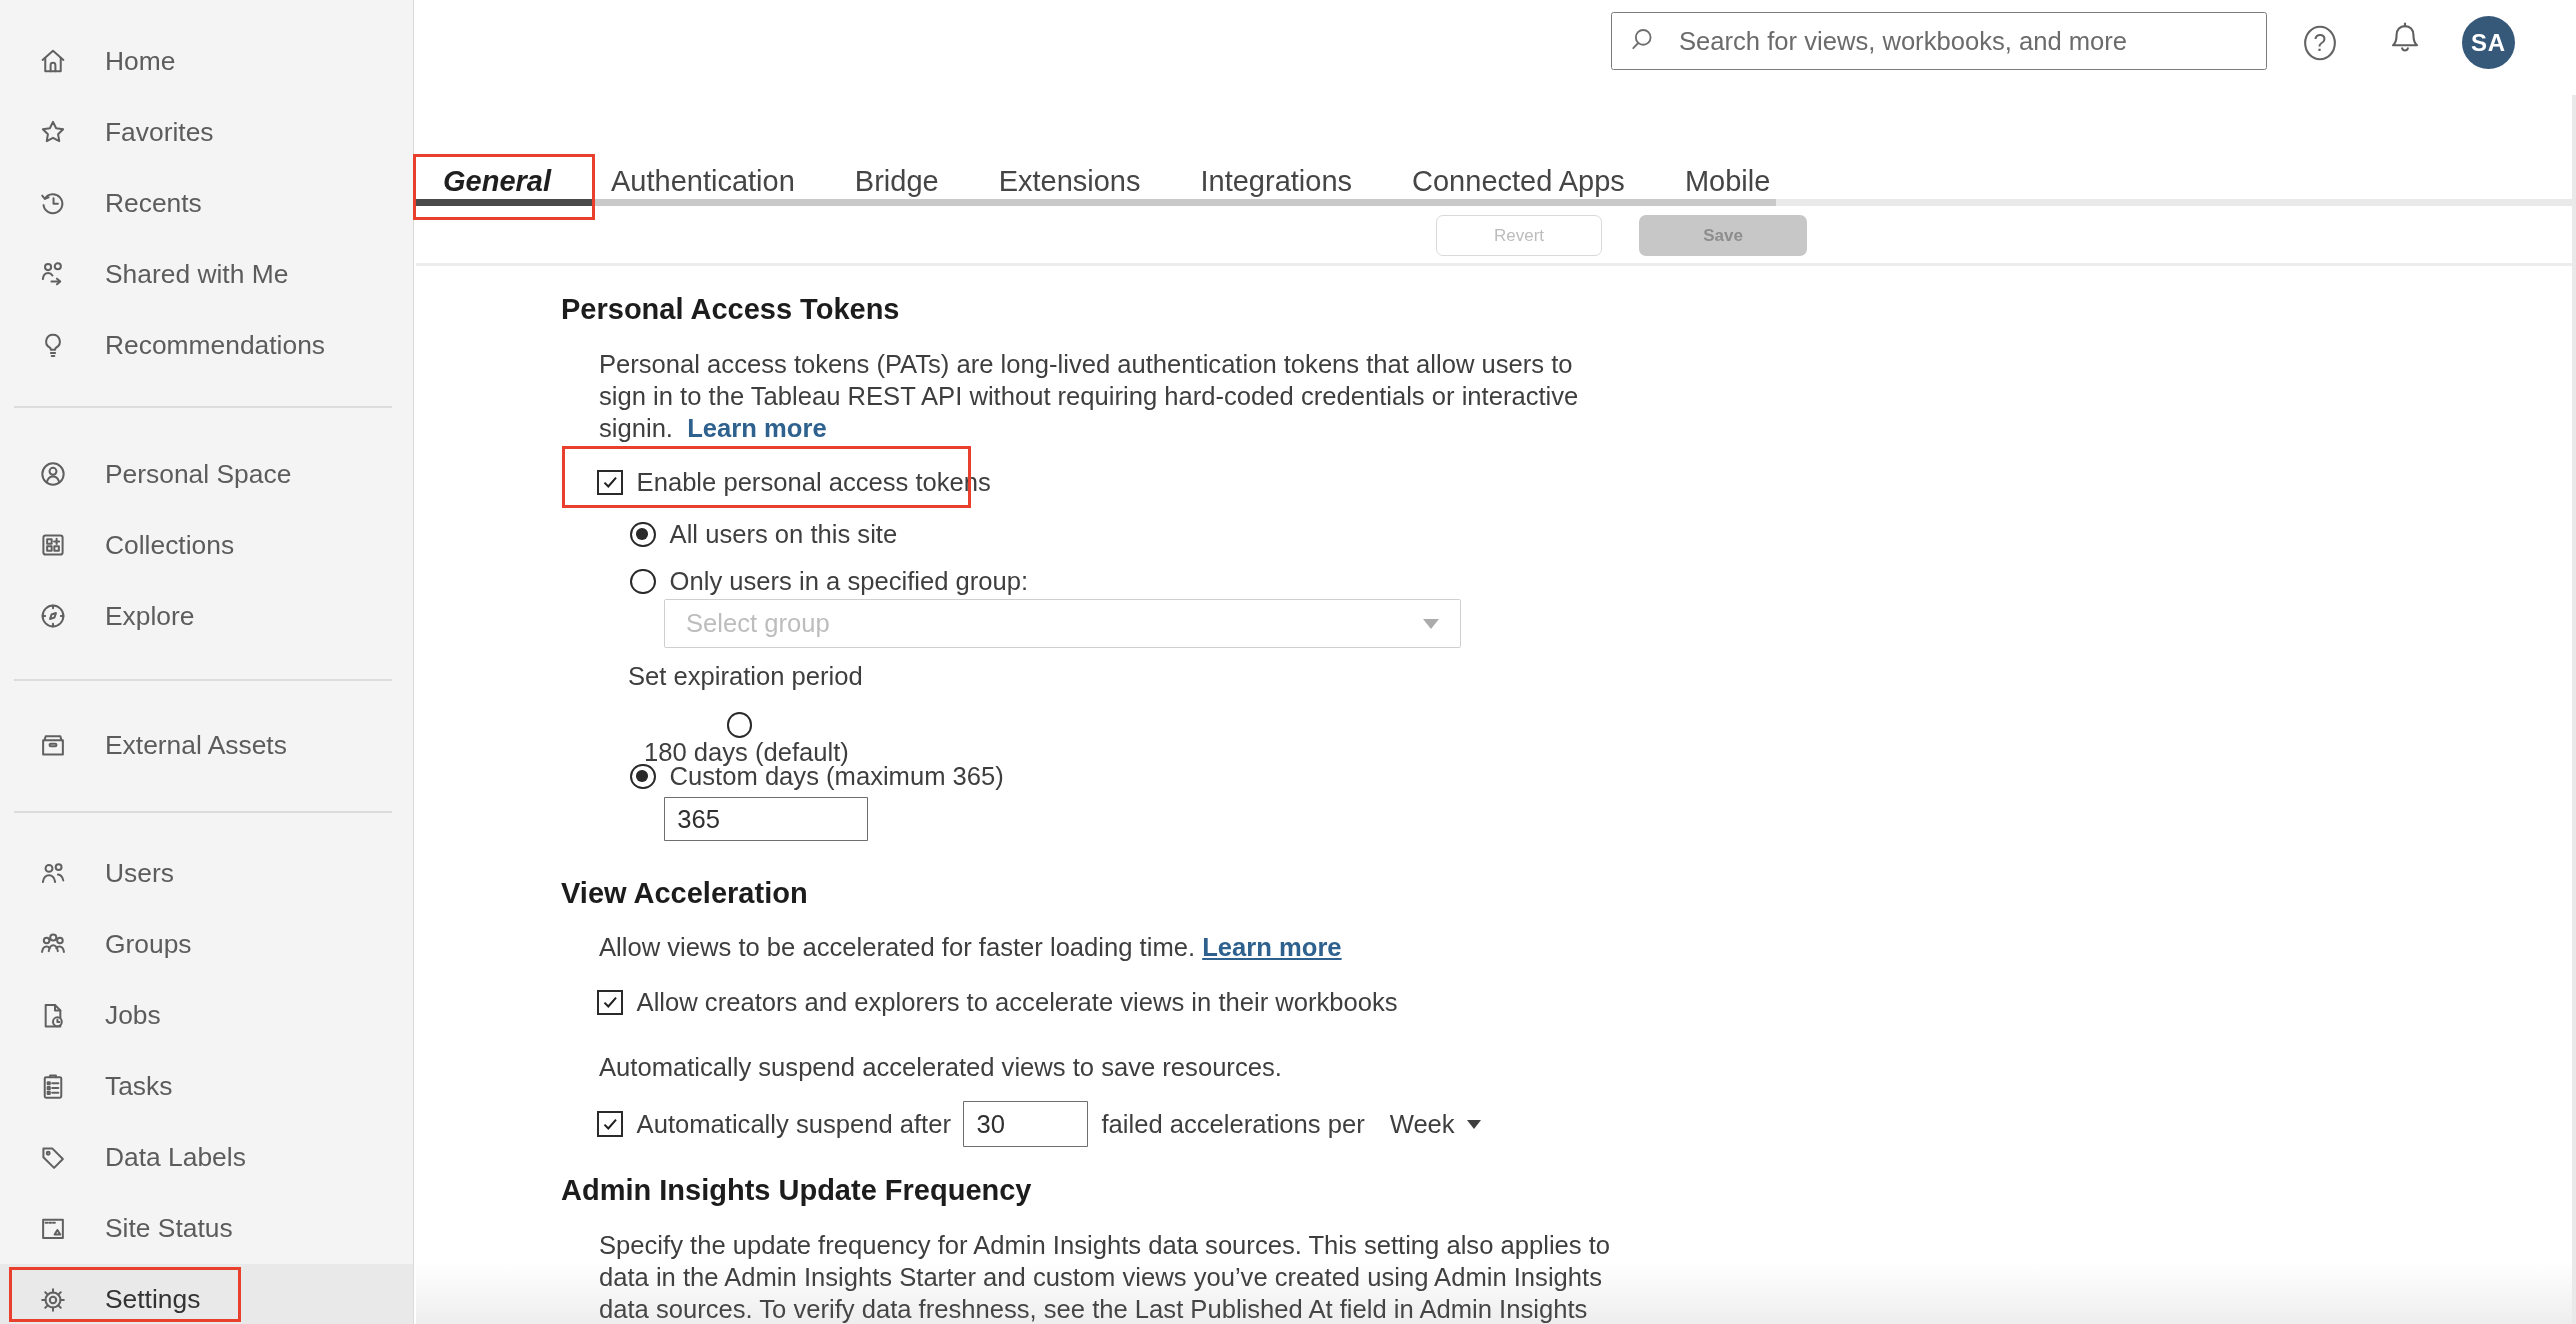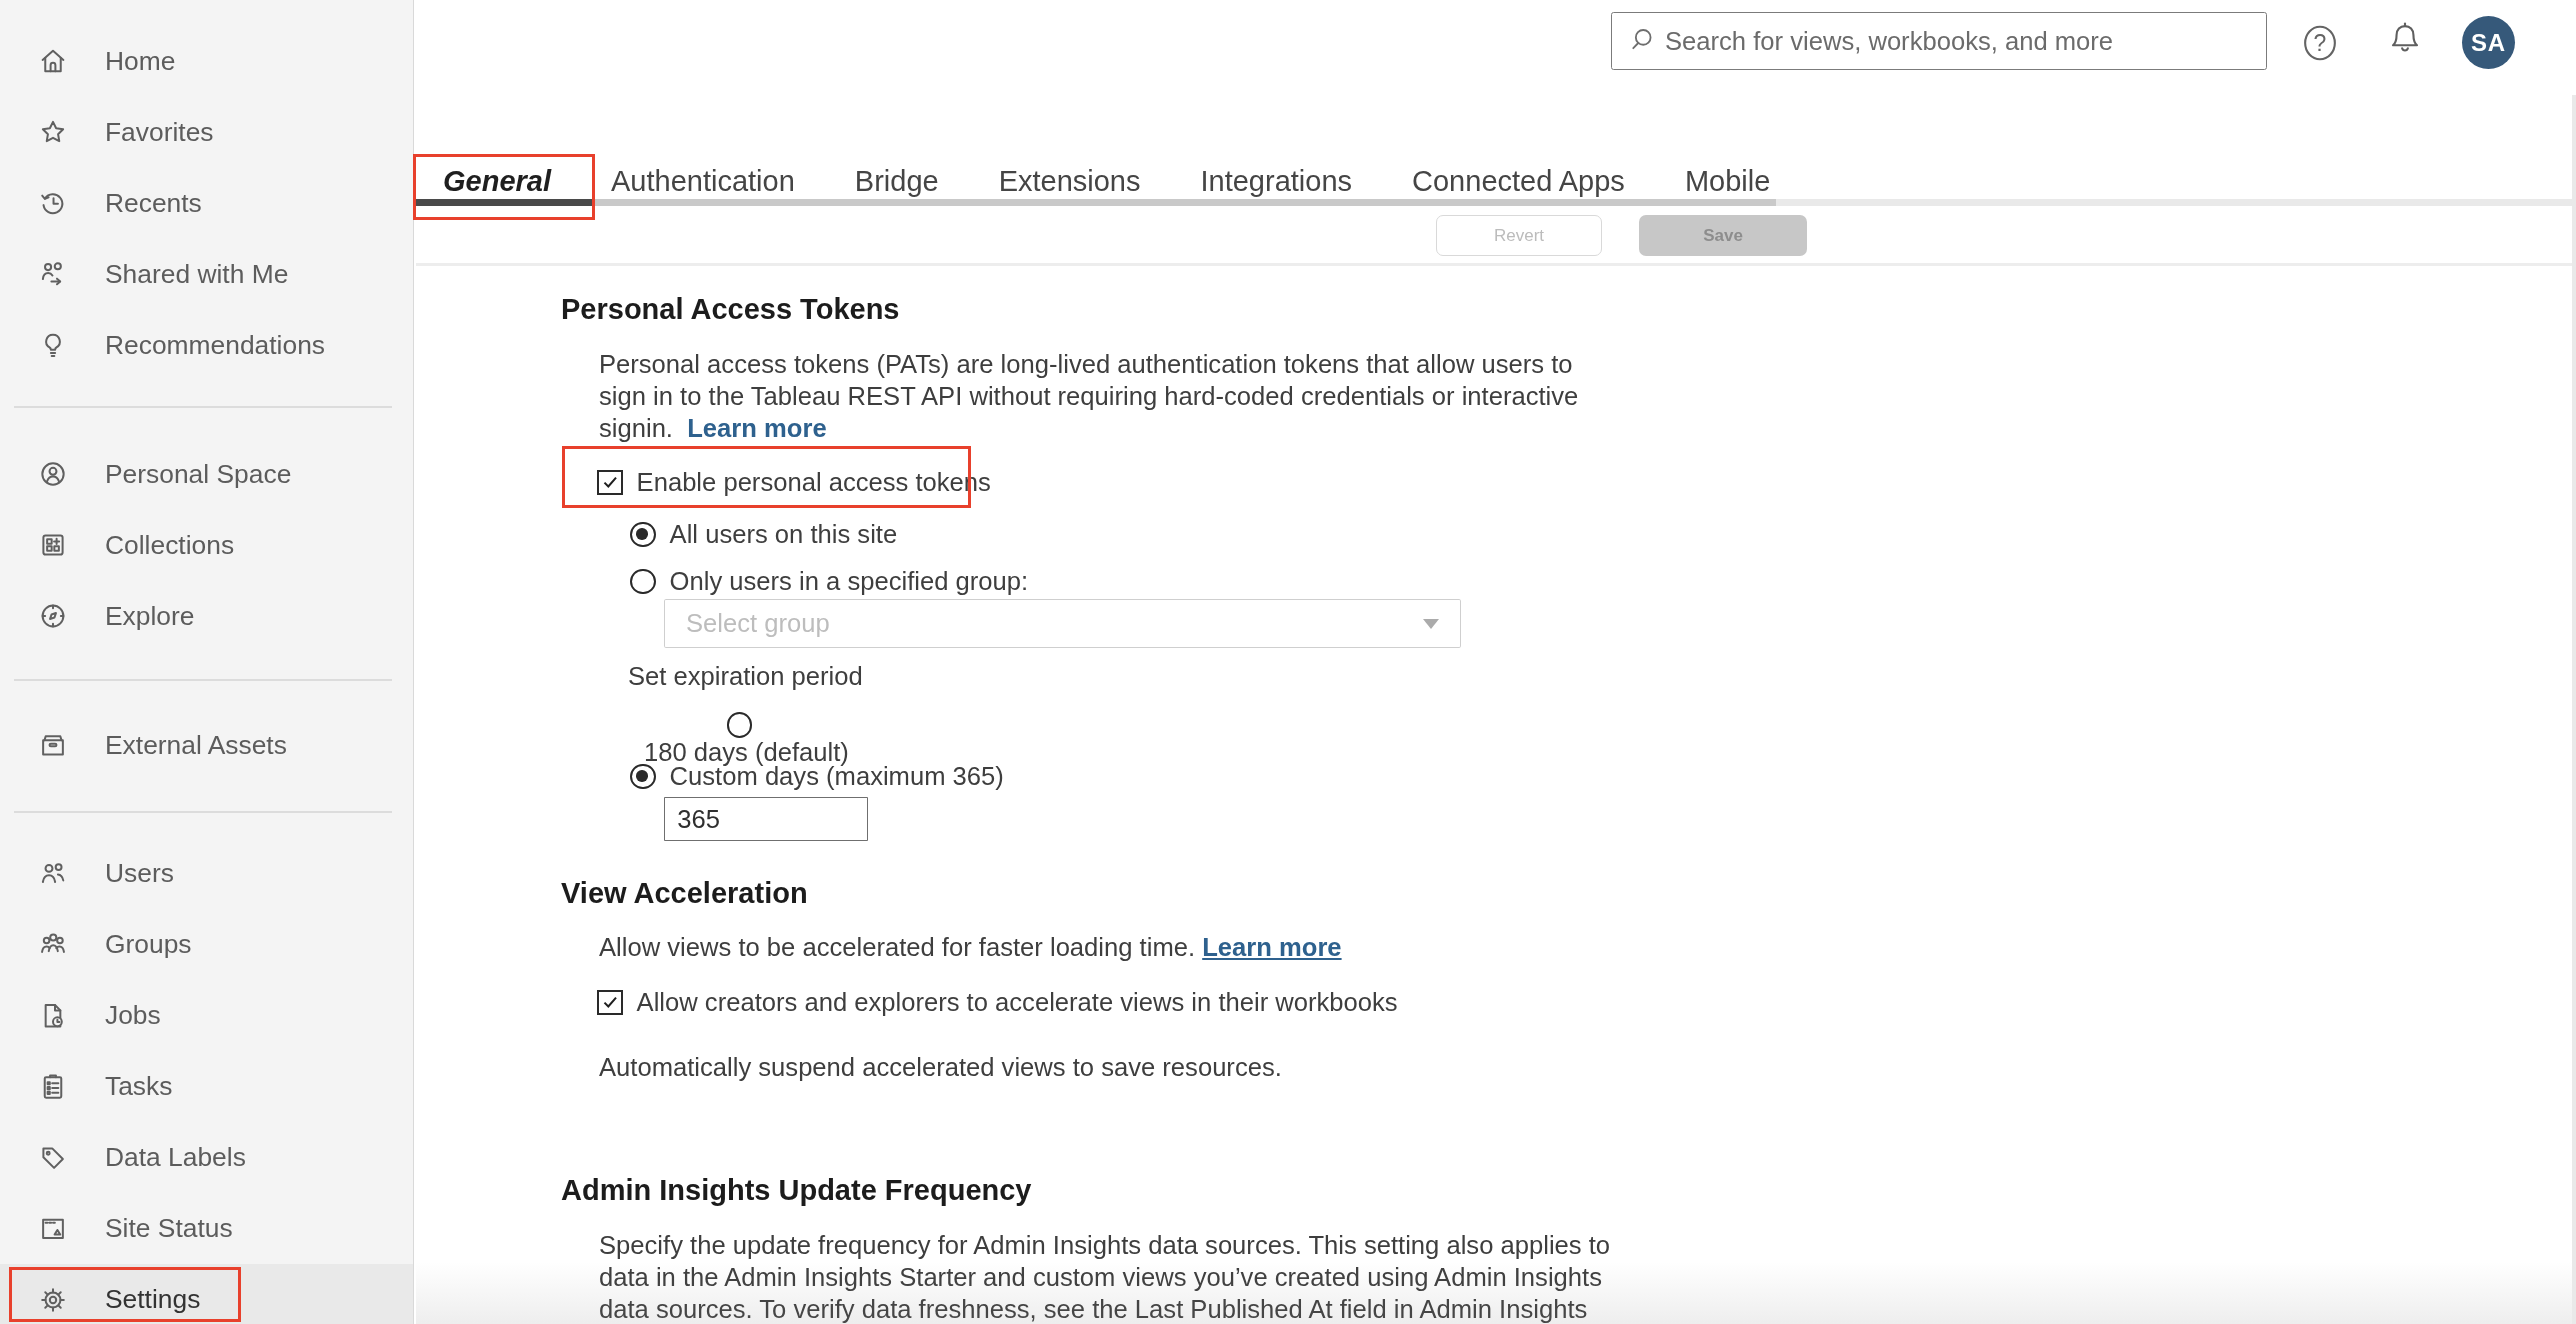--- a/index.html
+++ b/index.html
@@ -18,21 +18,21 @@
   .sd1{margin-top:25.6px;margin-bottom:31px;}
   .sd2{margin-top:27px;margin-bottom:29px;}
   .sd3{margin-top:30px;margin-bottom:25.6px;}
 
   
   .main{position:absolute;left:416px;top:0;right:0;height:1325px;background:#fff;}
 
   
   .search-box{position:absolute;left:1195px;top:12.3px;width:656px;height:58px;box-sizing:border-box;
               border:1.8px solid #7b7b7b;border-radius:2.6px;display:flex;align-items:center;
-              padding-left:16px;gap:3px;background:#fff;}
+              padding-left:16px;gap:17px;background:#fff;}
   .search-box input{border:none;outline:none;flex:1;font-size:25.6px;color:#333;
                     font-family:"Liberation Sans",sans-serif;background:transparent;height:44px;}
   .search-box input::placeholder{color:#6b6b6b;}
   .topicon{position:absolute;cursor:pointer;}
   .avatar{position:absolute;left:2046px;top:16px;width:53px;height:53px;border-radius:50%;
           background:#36597a;color:#fff;display:flex;align-items:center;justify-content:center;
           font-size:24px;font-weight:bold;letter-spacing:0.9px;cursor:pointer;}
 
   
   .tabs{position:absolute;left:0;top:162px;display:flex;align-items:baseline;}
@@ -338,20 +338,32 @@
     </div>
     <div class="row" style="left:181px;top:984px;height:37px;">
       <span class="checkbox">
           <svg viewBox="0 0 24 24">
             <path d="M4.5 12.5l5 5L19.5 6" stroke="#1e1e1e" stroke-width="2.6" fill="none"></path>
           </svg>
         </span>
       <span class="gap16">Allow creators and explorers to accelerate views in their workbooks</span>
     </div>
     <div class="plain" style="left:183px;top:1051px;height:33px;">Automatically suspend accelerated views to save resources.</div>
+    <div class="row" style="left:181px;top:1100px;height:48px;">
+      <span class="checkbox">
+          <svg viewBox="0 0 24 24">
+            <path d="M4.5 12.5l5 5L19.5 6" stroke="#1e1e1e" stroke-width="2.6" fill="none"></path>
+          </svg>
+        </span>
+      <span class="gap16">Automatically suspend after</span>
+      <input id="suspend-input" class="text-input" type="text" value="30" style="">
+      <span>failed accelerations per</span>
+      <span style="margin-left:25px;">Week</span>
+      <span class="caret-dark"></span>
+    </div>
 
     <div class="h1" style="left:145px;top:1174px;">Admin Insights Update Frequency</div>
     <div class="para" style="left:183px;top:1229px;">
       <div>Specify the update frequency for Admin Insights data sources. This setting also applies to</div>
       <div>data in the Admin Insights Starter and custom views you’ve created using Admin Insights</div>
       <div>data sources. To verify data freshness, see the Last Published At field in Admin Insights</div>
     </div>
 
     <div class="bottom-shade"></div>
   </div>

